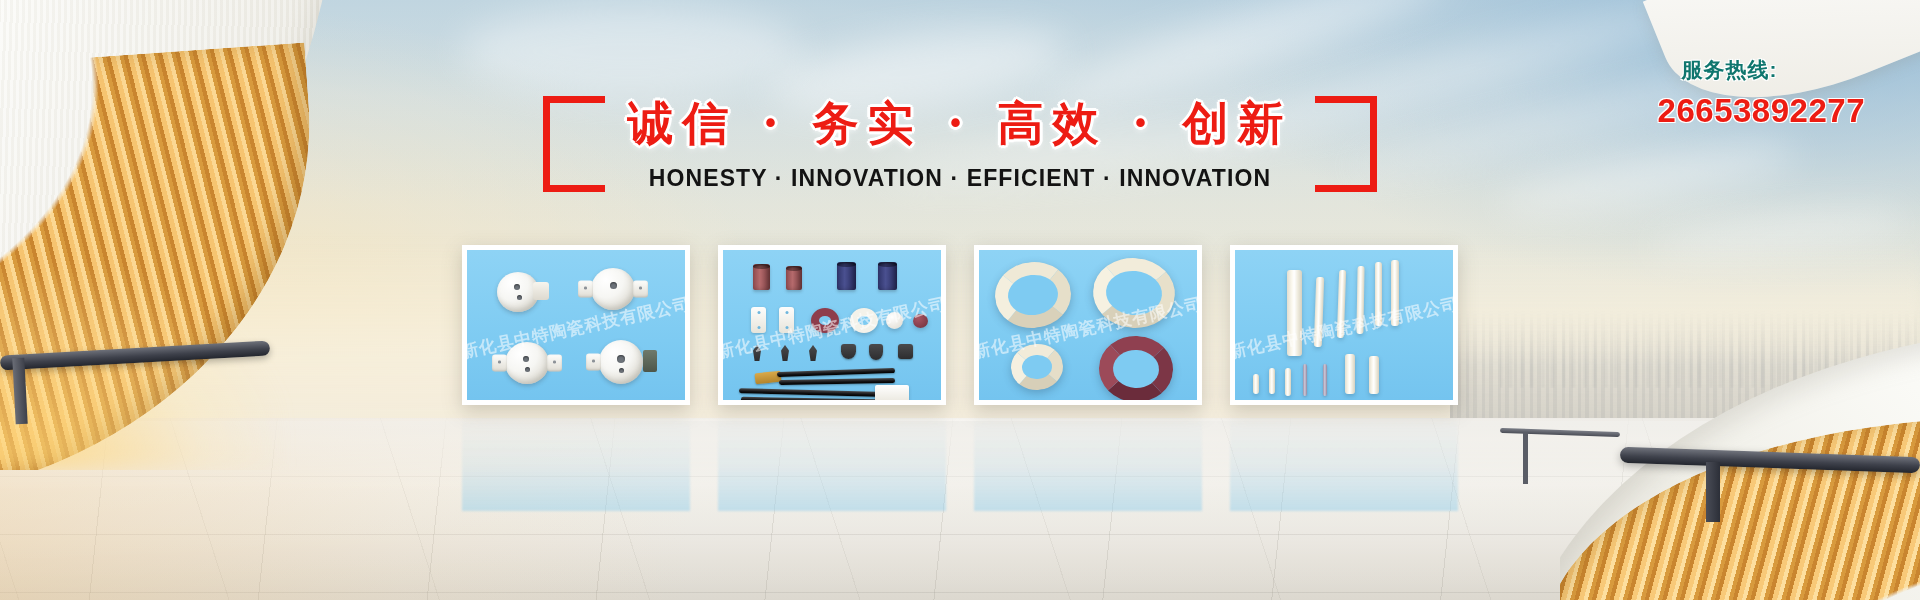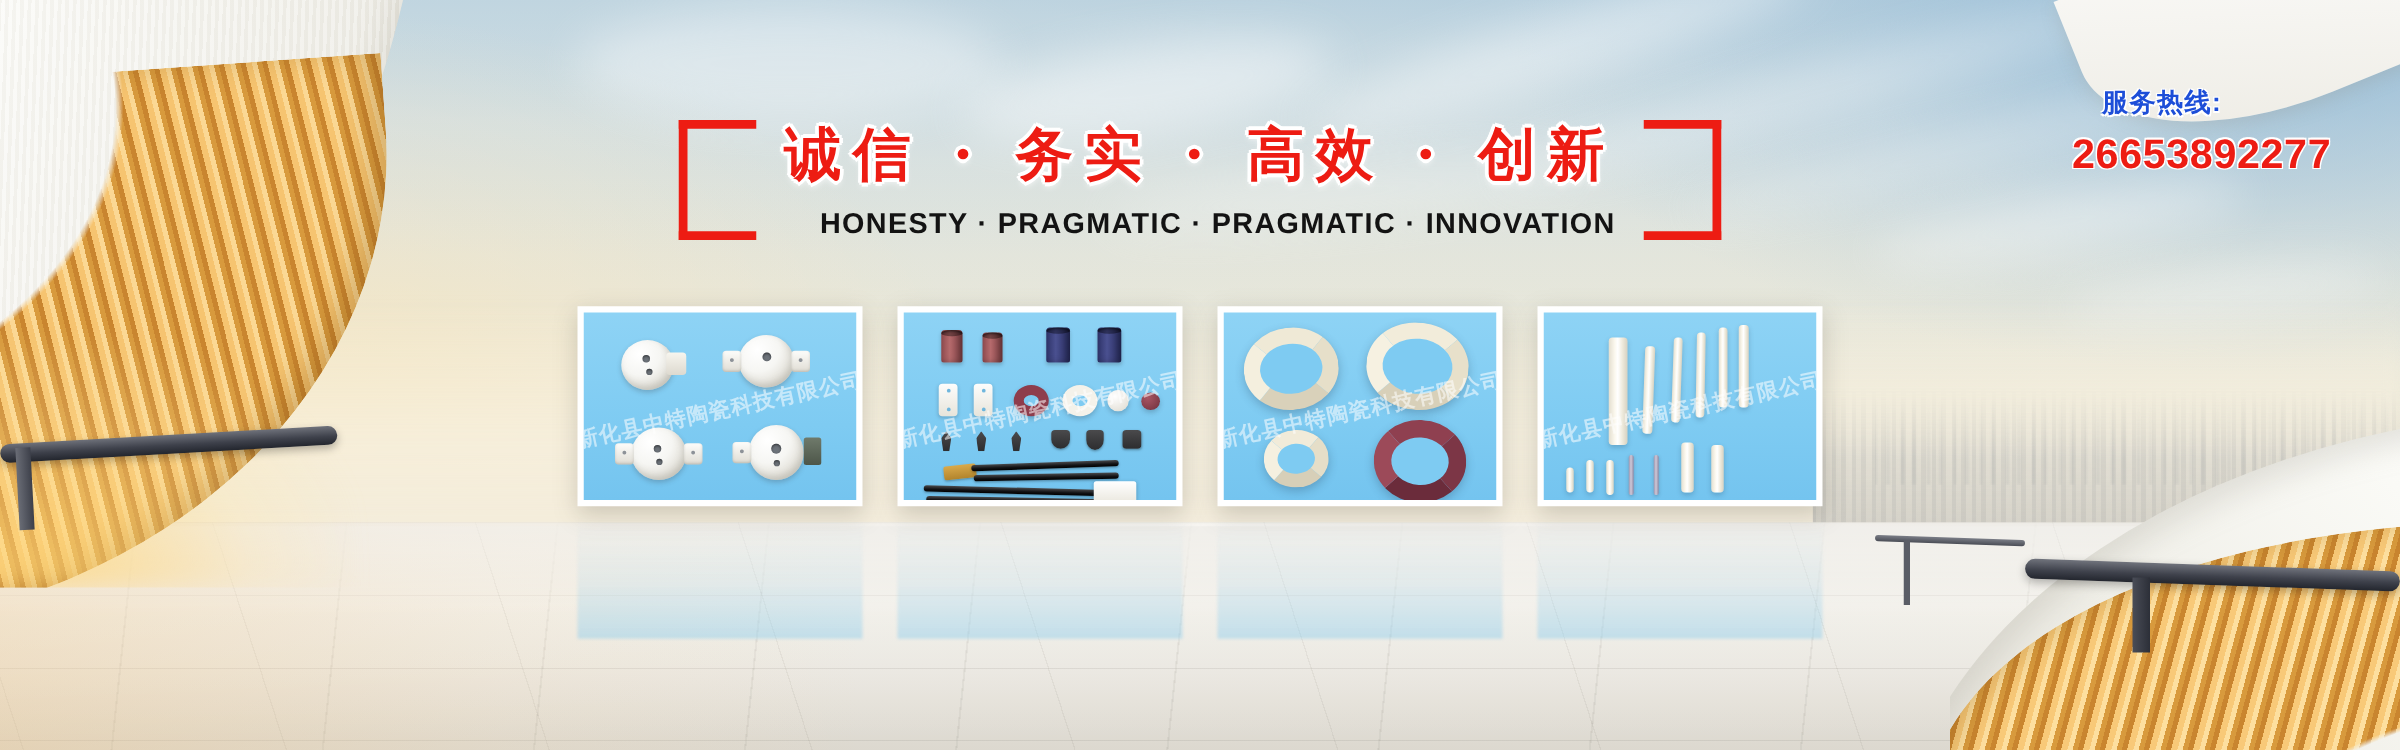--- a/index.html
+++ b/index.html
@@ -225,21 +225,21 @@
   }
   .bracket{ width:62px; height:96px; position:relative; flex:0 0 auto; }
   .bracket i{ position:absolute; background:#ED1C13; display:block; }
   .bracket.left  .b-v{ left:0; top:0; width:7px; height:96px; }
   .bracket.left  .b-t{ left:0; top:0; width:62px; height:7px; }
   .bracket.left  .b-b{ left:0; bottom:0; width:62px; height:7px; }
   .bracket.right .b-v{ right:0; top:0; width:7px; height:96px; }
   .bracket.right .b-t{ right:0; top:0; width:62px; height:7px; }
   .bracket.right .b-b{ right:0; bottom:0; width:62px; height:7px; }
 
-  .slogan-texts{ text-align:right; }
+  .slogan-texts{ text-align:center; }
   .slogan-cn{
     font-family:"DejaVu Serif","Liberation Serif",serif;
     font-size:46px; font-weight:700; color:#ED1C13;
     letter-spacing:9px;
     line-height:1.18;
     white-space:nowrap;
     text-shadow:
       -2px -2px 0 #fff,  2px -2px 0 #fff,
       -2px  2px 0 #fff,  2px  2px 0 #fff,
       -3px  0   0 #fff,  3px  0   0 #fff,
@@ -257,22 +257,22 @@
   .contact{
     position:absolute; right:55px; top:48px;
     text-align:left; z-index:7;
   }
   .contact-title{
     font-size:22px; font-weight:700; color:#ED1C13;
     letter-spacing:1px; white-space:nowrap;
     text-shadow:-1px -1px 0 #fff,1px -1px 0 #fff,-1px 1px 0 #fff,1px 1px 0 #fff;
   }
   .contact-label{
-    margin-top:20px;
-    font-size:21px; font-weight:700; color:#1d4ed8;
+    margin-top:8px;
+    font-size:21px; font-weight:700; color:#0f766e;
     letter-spacing:1px; white-space:nowrap;
     text-shadow:-1px -1px 0 #fff,1px -1px 0 #fff,-1px 1px 0 #fff,1px 1px 0 #fff;
     padding-left:24px;
   }
   .contact-phone{
     margin-top:8px;
     font-size:33px; font-weight:700; color:#ED1C13;
     letter-spacing:.5px; white-space:nowrap;
     text-shadow:-1px -1px 0 #fff,1px -1px 0 #fff,-1px 1px 0 #fff,1px 1px 0 #fff;
   }
@@ -446,21 +446,21 @@
   <div class="rail-right-post"></div>
 
   <div class="slogan">
     <div class="bracket left">
       <i class="b-t"></i>
         <i class="b-v"></i>
         <i class="b-b"></i>
     </div>
     <div class="slogan-texts">
       <div class="slogan-cn">诚信 · 务实 · 高效 · 创新</div>
-      <div class="slogan-en">HONESTY · PRAGMATIC · PRAGMATIC · INNOVATION</div>
+      <div class="slogan-en">HONESTY · INNOVATION · EFFICIENT · INNOVATION</div>
     </div>
     <div class="bracket right">
       <i class="b-t"></i>
         <i class="b-v"></i>
         <i class="b-b"></i>
     </div>
   </div>
 
   <div class="contact">
     <div class="contact-label">服务热线:</div>

